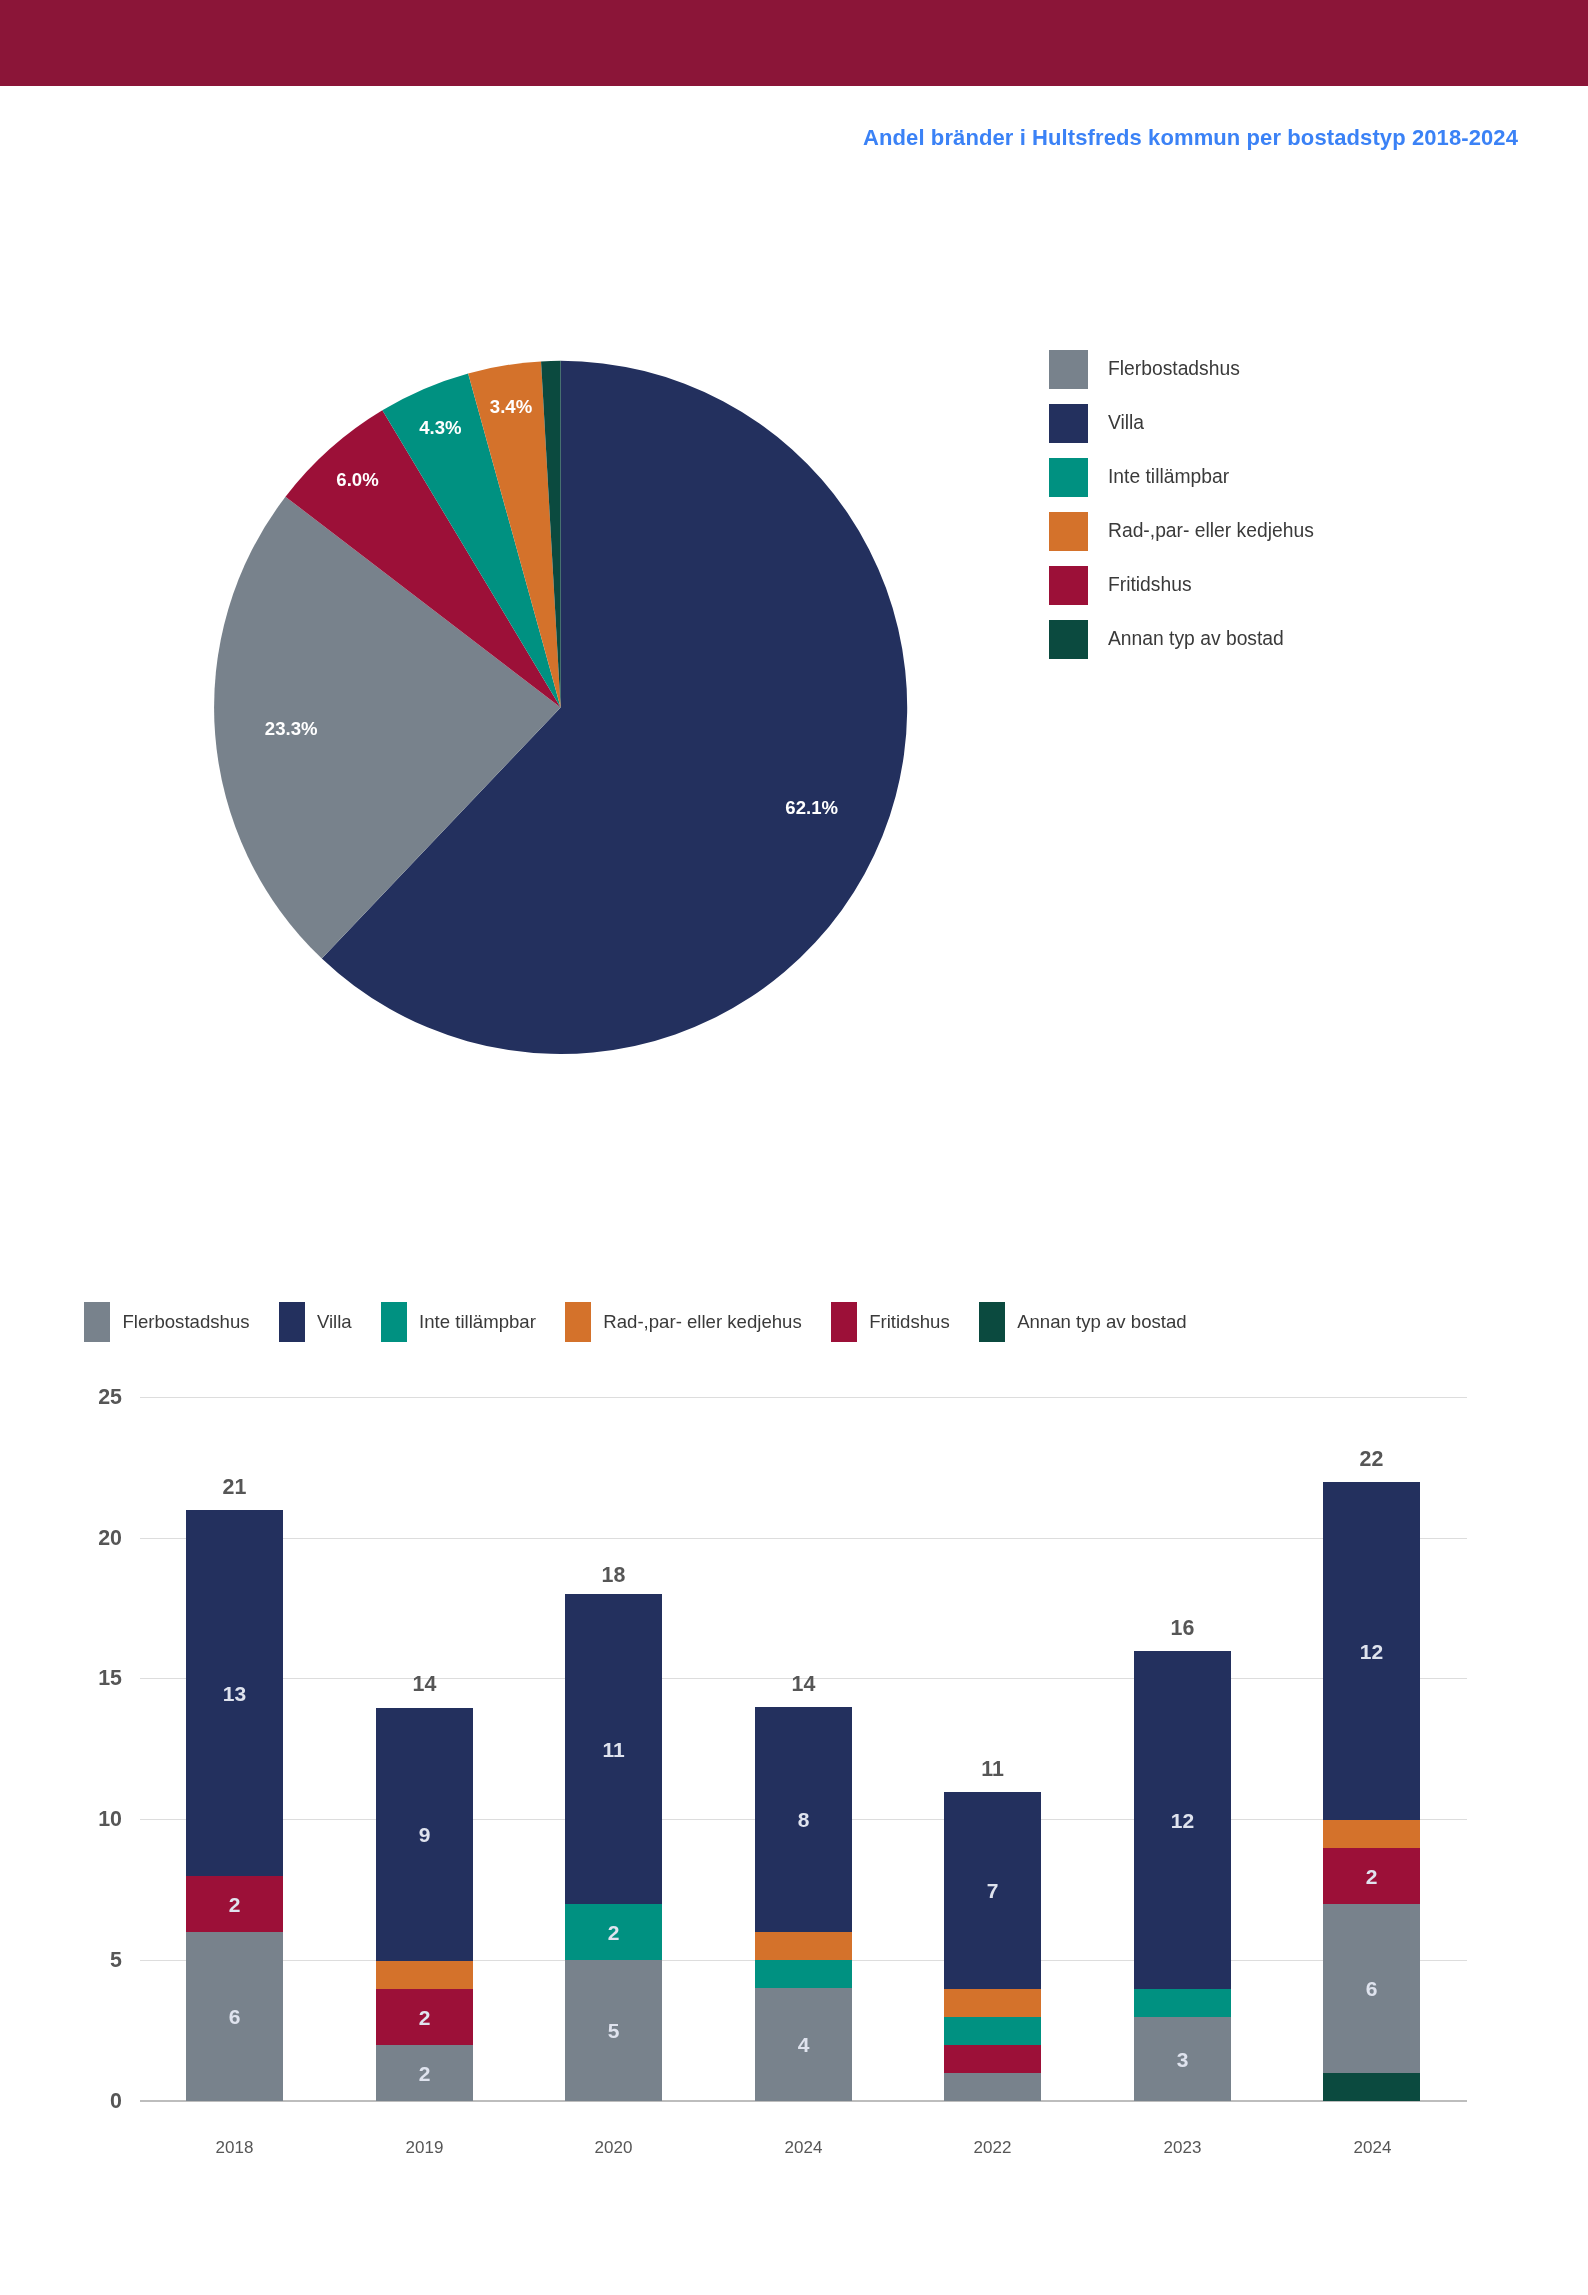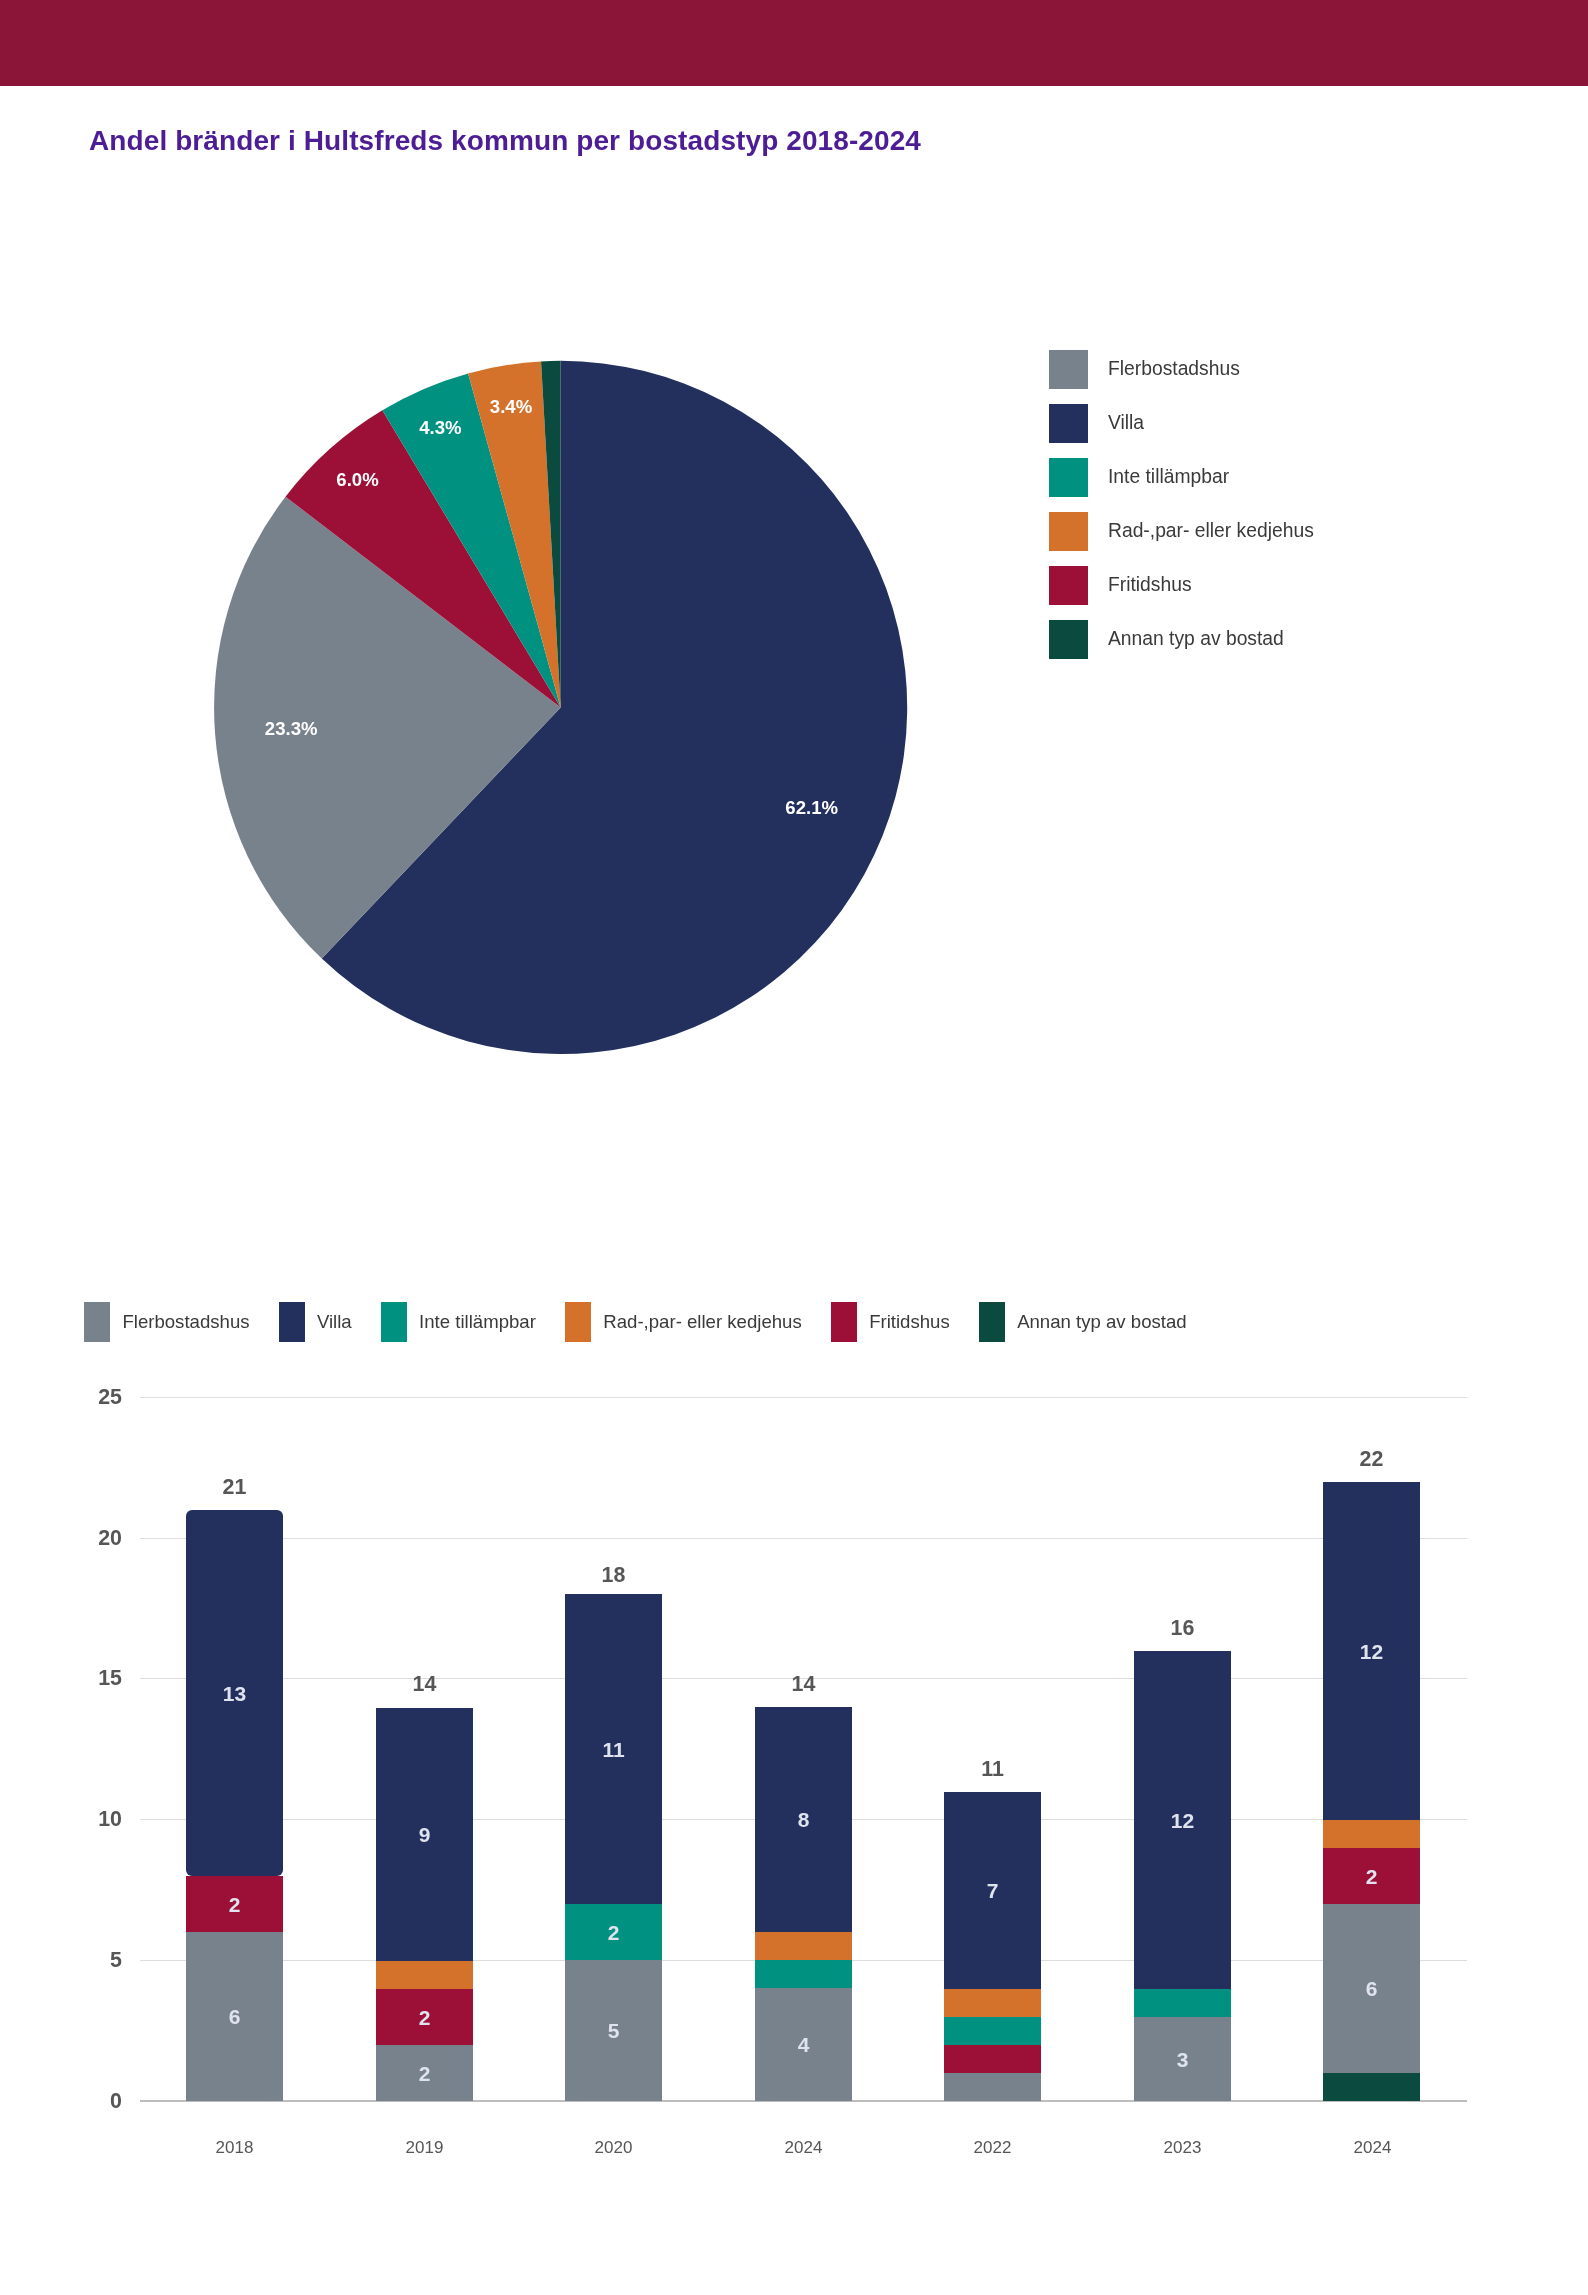--- a/index.html
+++ b/index.html
@@ -24,24 +24,25 @@
     width: 1588px;
     height: 86px;
     background: #8B1538;
   }
 
   
   .pie-title {
     position: absolute;
     left: 89px; top: 125px;
     width: 1429px;
-    font-size: 28px;
-    font-weight: bold;
-    color: #4c1d95;
+    font-size: 22px;
+    font-weight: bold;
+    color: #3b82f6;
     letter-spacing: 0.1px;
+    text-align: right;
   }
   .pie-subtitle {
     position: absolute;
     left: 89px; top: 171px;
     width: 1422px;
     font-size: 22px;
     line-height: 1.28;
     color: #3a3a3a;
     font-weight: normal;
   }
@@ -283,21 +284,21 @@
       <div class="gridline" style="top: 141px;"></div>
       <div class="gridline" style="top: 0px;"></div>
       <div class="bar-col" style="left: 46px; width: 97px; height: 704px;">
         <div class="bar-stack">
           <div class="seg" style="height: 169px; background: rgb(120, 130, 140);">
             <span class="seg-label">6</span>
           </div>
           <div class="seg" style="height: 56px; background: rgb(156, 16, 56);">
             <span class="seg-label">2</span>
           </div>
-          <div class="seg" style="height: 366px; background: rgb(35, 48, 94); border-radius: 6px;">
+          <div class="seg" style="height: 366px; background: rgb(35, 48, 94);">
             <span class="seg-label">13</span>
           </div>
         </div>
         <div class="bar-total" style="top: 78px;">21</div>
       </div>
       <div class="bar-col" style="left: 236px; width: 97px; height: 704px;">
         <div class="bar-stack">
           <div class="seg" style="height: 56px; background: rgb(120, 130, 140);">
             <span class="seg-label">2</span>
           </div>

